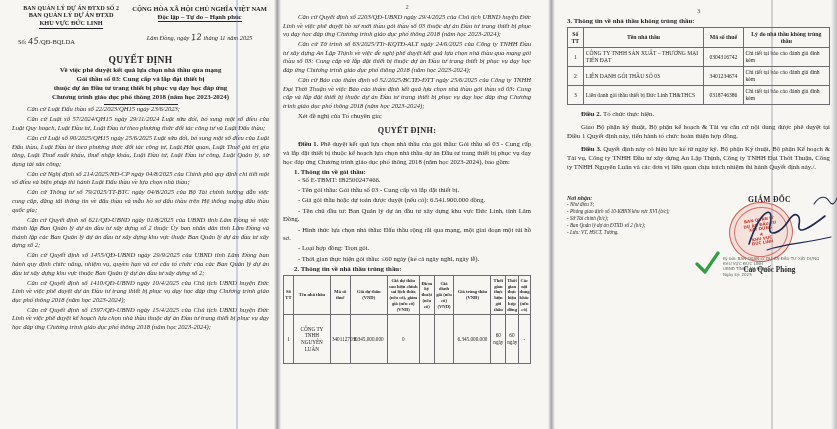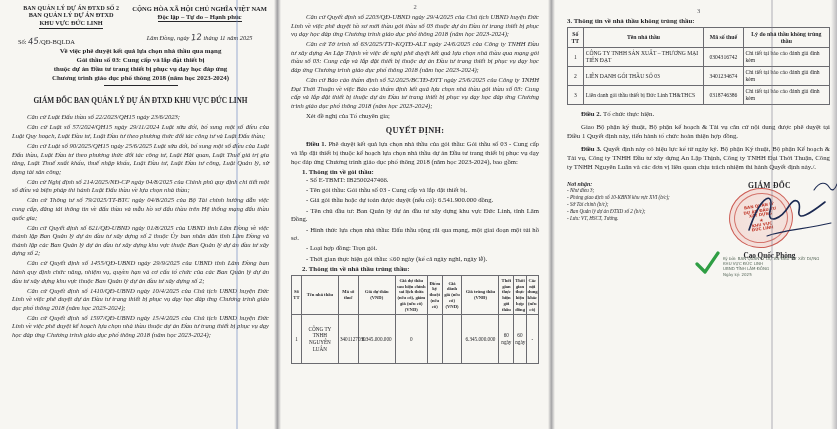--- a/index.html
+++ b/index.html
@@ -1,20 +1,20 @@
 <!DOCTYPE html>
 <html><head>
 <meta charset="utf-8">
 <style>
   html,body{margin:0;padding:0;background:#e8e8e6;}
   #canvas{position:relative;width:837px;height:429px;background:#f7f6f2;overflow:hidden;
           font-family:"Liberation Serif","DejaVu Serif",serif;color:#26262a;}
   .page{position:absolute;top:0;height:429px;box-sizing:border-box;}
   #col1{left:0;width:278px;padding:5px 9px 0 12px;}
-  #col2{left:280px;width:269px;padding:3px 10px 0 11px;}
+  #col2{left:272px;width:269px;padding:3px 10px 0 11px;}
   #col3{left:556px;width:281px;padding:7px 7px 0 11px;position:relative;}
 
   
   .seam{position:absolute;top:0;height:429px;z-index:6;pointer-events:none;}
   #seam-a{left:274px;width:7px;background:linear-gradient(90deg,rgba(0,0,0,0),rgba(55,55,65,.45) 48%,rgba(0,0,0,0));}
   #seam-b{left:548px;width:7px;background:linear-gradient(90deg,rgba(0,0,0,0),rgba(55,55,65,.42) 48%,rgba(0,0,0,0));}
   #seam-blue{left:236px;width:2px;background:rgba(115,140,195,.35);}
   #seam-gray{left:771px;width:2px;background:rgba(120,120,135,.28);}
   #edge-right{left:831px;width:6px;background:linear-gradient(90deg,rgba(0,0,0,0),rgba(80,80,95,.35));}
 
@@ -46,21 +46,21 @@
   table{border-collapse:collapse;table-layout:fixed;width:100%;}
   .t2{margin-top:3px;}
   .t2 th{font-size:4.6px;font-weight:bold;border:.8px solid #6b6b70;padding:2px 1px;text-align:center;vertical-align:middle;line-height:1.25;}
   .t2 td{font-size:5.2px;border:.8px solid #6b6b70;padding:1px;text-align:center;vertical-align:middle;height:46px;line-height:1.3;}
   .t3{margin-top:3px;margin-bottom:5px;}
   .t3 th{font-size:5.8px;font-weight:bold;border:.8px solid #6b6b70;padding:2.5px 2px;text-align:center;vertical-align:middle;line-height:1.25;}
   .t3 td{font-size:5.6px;border:.8px solid #6b6b70;padding:2px 2px;text-align:center;vertical-align:middle;line-height:1.25;}
   .t3 td.lft{text-align:left;}
 
   .art{font-size:6.8px;text-align:justify;text-indent:14px;line-height:1.32;margin:4px 0 0;}
-  .footer-row{display:flex;margin-top:9px;}
+  .footer-row{display:flex;margin-top:23px;}
   .recipients{width:152px;}
   .recip-label{font-size:5.9px;font-weight:bold;font-style:italic;}
   .recip-item{font-size:5.1px;font-style:italic;line-height:1.35;}
   .sign-block{width:118px;text-align:center;position:relative;margin-left:auto;margin-right:4px;}
   .signer-title{font-size:7.6px;font-weight:bold;letter-spacing:.3px;position:relative;}
   .flourish{position:absolute;right:-12px;top:-2px;}
   .stamp-wrap{position:relative;height:56px;margin-top:2px;}
   .stamp{position:absolute;left:16px;top:-4px;width:62px;height:58px;border-radius:50%;
          border:1.6px solid rgba(193,57,48,.78);transform:rotate(-9deg);
          background:radial-gradient(circle,rgba(224,90,78,.10),rgba(224,90,78,.17));
@@ -88,27 +88,27 @@
         <div class="org-line"><span class="ul">KHU VỰC ĐỨC LINH</span></div>
         <div class="doc-no"><span>Số:</span> <span class="hand">45</span><span>/QĐ-BQLDA</span></div>
       </div>
       <div class="hdr-right">
         <div class="nat">CỘNG HÒA XÃ HỘI CHỦ NGHĨA VIỆT NAM</div>
         <div class="motto"><span class="ul">Độc lập – Tự do – Hạnh phúc</span></div>
         <div class="pdate"><span>Lâm Đồng, ngày</span> <span class="hand">12</span> <span>tháng 11 năm 2025</span></div>
       </div>
     </div>
 
+    <div class="title">QUYẾT ĐỊNH</div>
     <div class="subtitle">Về việc phê duyệt kết quả lựa chọn nhà thầu qua mạng</div>
     <div class="subtitle">Gói thầu số 03: Cung cấp và lắp đặt thiết bị</div>
     <div class="subtitle">thuộc dự án Đầu tư trang thiết bị phục vụ dạy học đáp ứng</div>
     <div class="subtitle">Chương trình giáo dục phổ thông 2018 (năm học 2023-2024)</div>
     <div class="sep"></div>
 
-    <div class="issuer">GIÁM ĐỐC BAN QUẢN LÝ DỰ ÁN ĐTXD KHU VỰC ĐỨC LINH</div>
 
     <p class="par">Căn cứ Luật Đấu thầu số 22/2023/QH15 ngày 23/6/2023;</p>
     <p class="par">Căn cứ Luật số 57/2024/QH15 ngày 29/11/2024 Luật sửa đổi, bổ sung một số điều của Luật Quy hoạch, Luật Đầu tư, Luật Đầu tư theo phương thức đối tác công tư và Luật Đấu thầu;</p>
     <p class="par">Căn cứ Luật số 90/2025/QH15 ngày 25/6/2025 Luật sửa đổi, bổ sung một số điều của Luật Đấu thầu, Luật Đầu tư theo phương thức đối tác công tư, Luật Hải quan, Luật Thuế giá trị gia tăng, Luật Thuế xuất khẩu, thuế nhập khẩu, Luật Đầu tư, Luật Đầu tư công, Luật Quản lý, sử dụng tài sản công;</p>
     <p class="par">Căn cứ Nghị định số 214/2025/NĐ-CP ngày 04/8/2025 của Chính phủ quy định chi tiết một số điều và biện pháp thi hành Luật Đấu thầu về lựa chọn nhà thầu;</p>
     <p class="par">Căn cứ Thông tư số 79/2025/TT-BTC ngày 04/8/2025 của Bộ Tài chính hướng dẫn việc cung cấp, đăng tải thông tin về đấu thầu và mẫu hồ sơ đấu thầu trên Hệ thống mạng đấu thầu quốc gia;</p>
     <p class="par">Căn cứ Quyết định số 621/QĐ-UBND ngày 01/8/2025 của UBND tỉnh Lâm Đồng về việc thành lập Ban Quản lý dự án đầu tư xây dựng số 2 thuộc Ủy ban nhân dân tỉnh Lâm Đồng và thành lập các Ban Quản lý dự án đầu tư xây dựng khu vực thuộc Ban Quản lý dự án đầu tư xây dựng số 2;</p>
     <p class="par">Căn cứ Quyết định số 1455/QĐ-UBND ngày 29/9/2025 của UBND tỉnh Lâm Đồng ban hành quy định chức năng, nhiệm vụ, quyền hạn và cơ cấu tổ chức của các Ban Quản lý dự án đầu tư xây dựng khu vực thuộc Ban Quản lý dự án đầu tư xây dựng số 2;</p>
     <p class="par">Căn cứ Quyết định số 1410/QĐ-UBND ngày 10/4/2025 của Chủ tịch UBND huyện Đức Linh về việc phê duyệt dự án Đầu tư trang thiết bị phục vụ dạy học đáp ứng Chương trình giáo dục phổ thông 2018 (năm học 2023-2024);</p>
     <p class="par">Căn cứ Quyết định số 1597/QĐ-UBND ngày 15/4/2025 của Chủ tịch UBND huyện Đức Linh về việc phê duyệt kế hoạch lựa chọn nhà thầu thuộc dự án Đầu tư trang thiết bị phục vụ dạy học đáp ứng Chương trình giáo dục phổ thông 2018 (năm học 2023-2024);</p>

